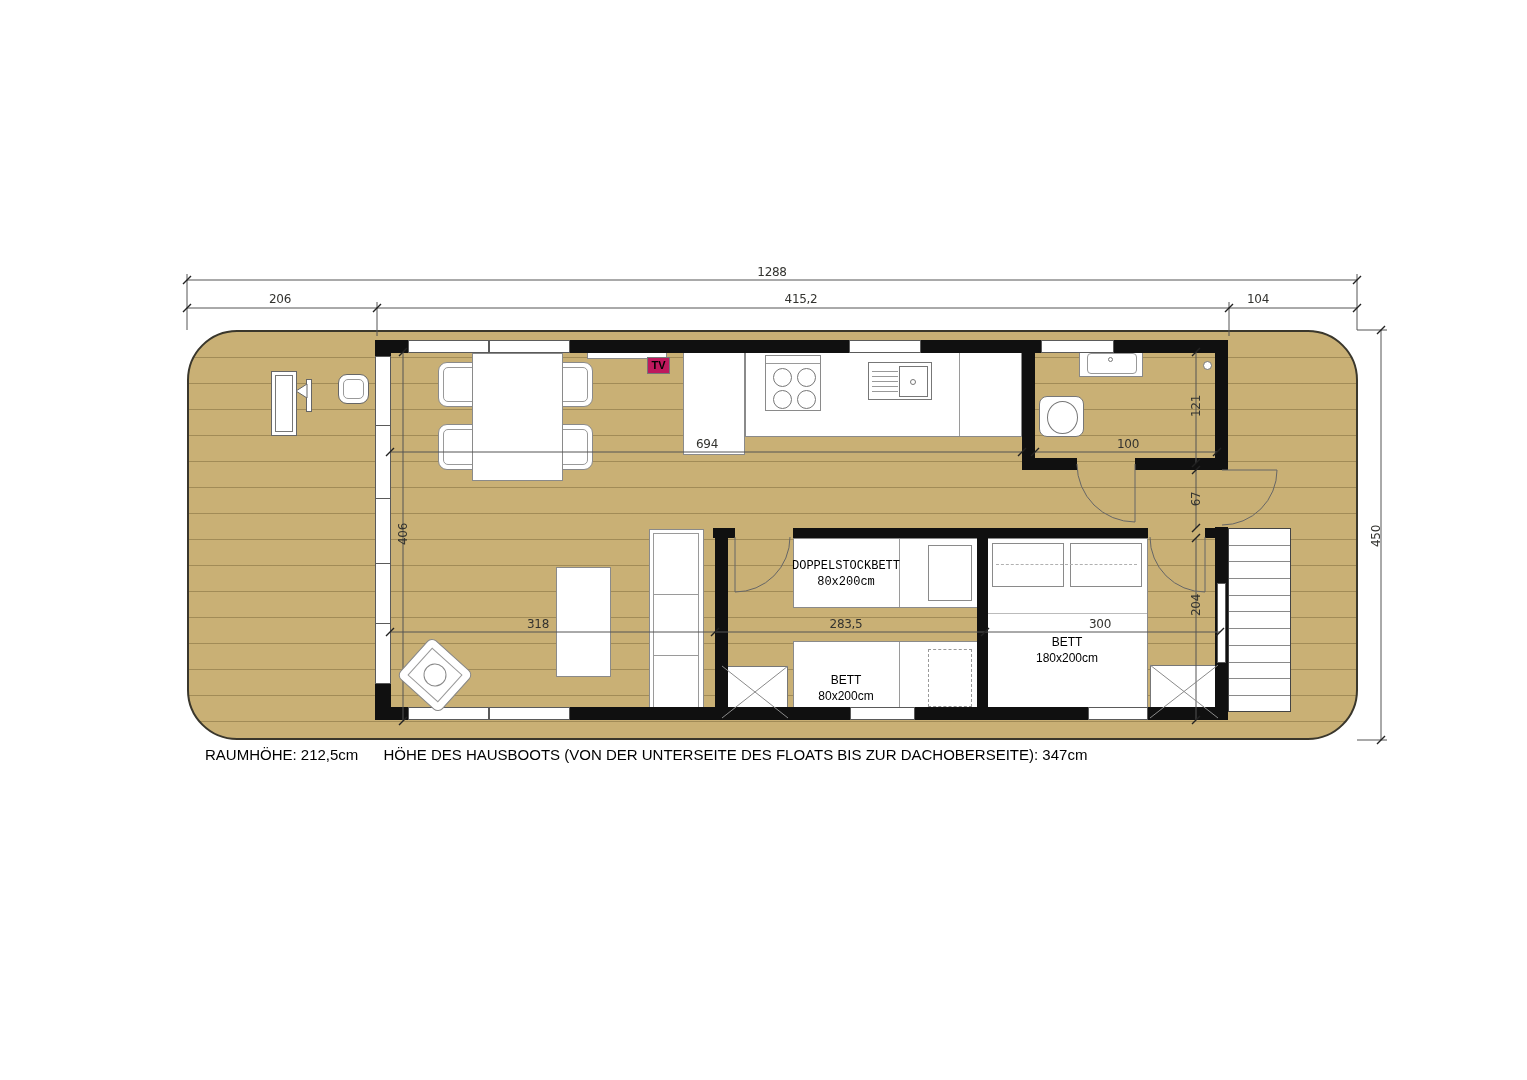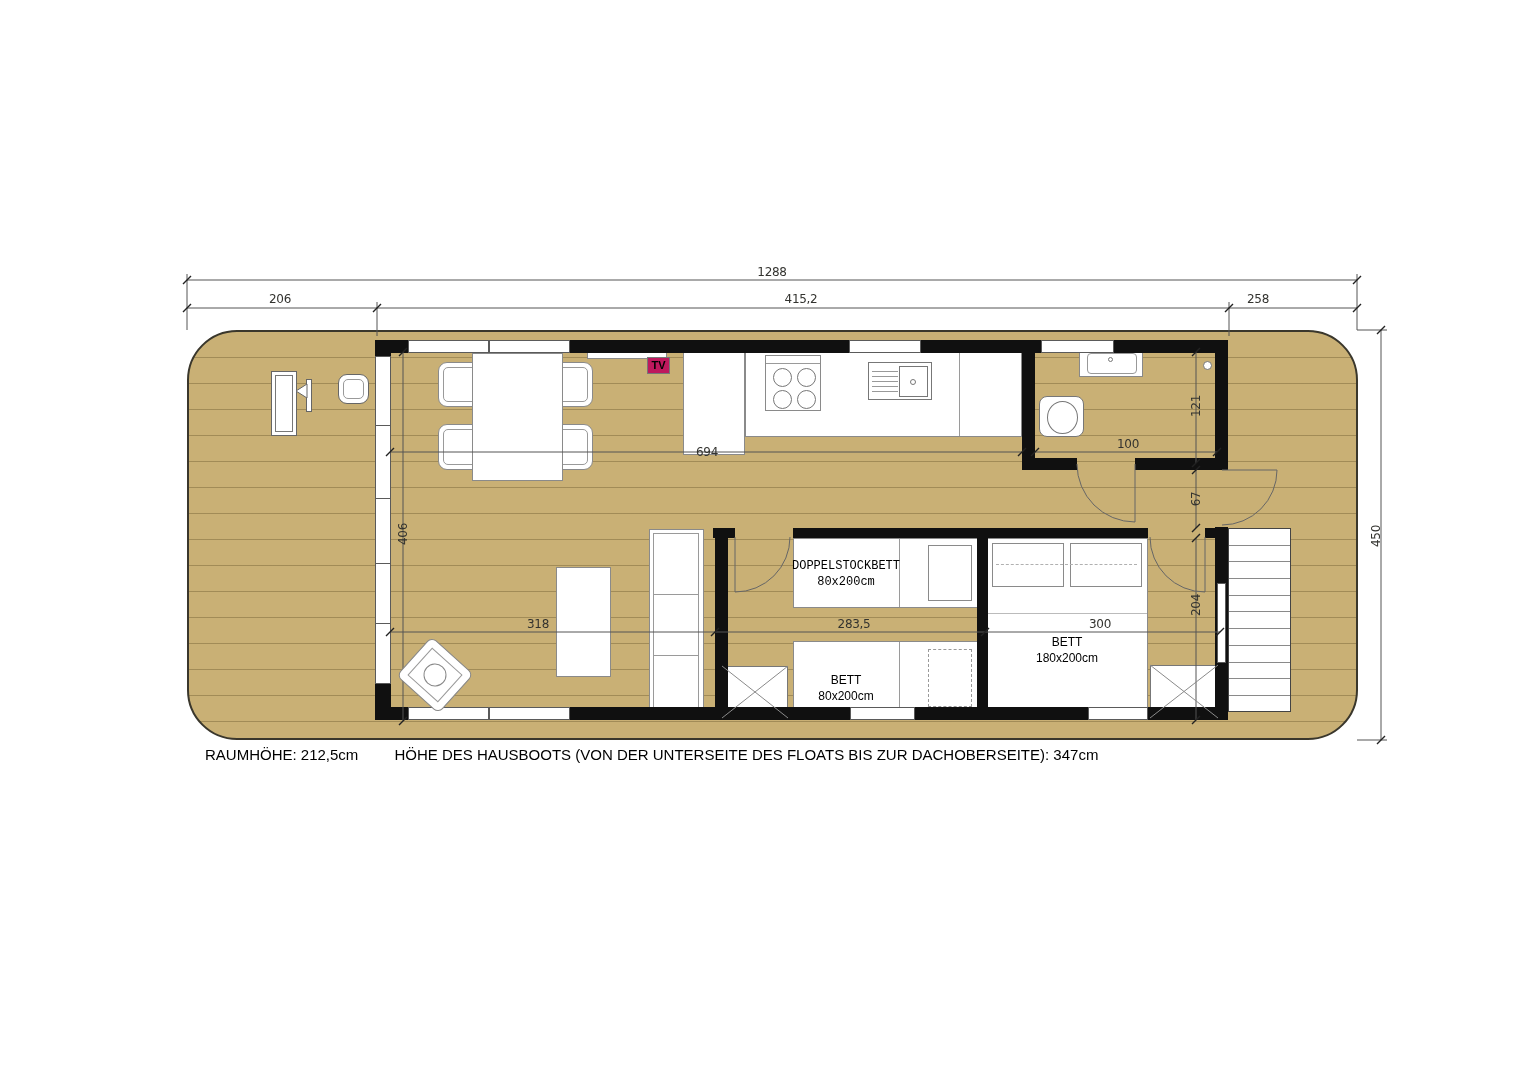--- a/index.html
+++ b/index.html
@@ -32,21 +32,21 @@
   .dim-label{position:absolute;transform:translate(-50%,-50%);font-size:12px;letter-spacing:-.3px;
              color:#33332f;white-space:nowrap;}
   .dim-label.rot{transform:translate(-50%,-50%) rotate(-90deg);}
   .room-label{position:absolute;transform:translate(-50%,-50%);text-align:center;color:#000;
               font-family:"Liberation Sans",sans-serif;font-size:12px;line-height:16px;white-space:nowrap;}
   .tv-box{position:absolute;left:647px;top:357px;width:23px;height:17px;background:#be185d;border:1px solid #777;
           box-sizing:border-box;text-align:center;font-family:"Liberation Sans",sans-serif;
           font-size:11px;font-weight:700;line-height:15px;color:#000;}
   .note{position:absolute;left:205px;top:746px;font-family:"Liberation Sans",sans-serif;font-size:15px;color:#000;white-space:nowrap;}
   .note span{display:inline-block;}
-  .note .gap{margin-left:36px;}
+  .note .gap{margin-left:25px;}
   .dot{position:absolute;background:#fff;border:1px solid #777;border-radius:50%;box-sizing:border-box;}
 </style>
 </head>
 <body>
 
 <div class="canvas">
 
   <div class="hull"></div>
 
   <div class="furn deck-table" style="left:271px;top:371px;width:26px;height:65px;border-color:#666;"></div>
@@ -203,30 +203,30 @@
     <g transform="rotate(42 435 675)">
       <rect x="407" y="649" width="56" height="52" rx="6" fill="#fff" stroke="#888"></rect>
       <rect x="415" y="657" width="40" height="36" fill="none" stroke="#9a9a9a"></rect>
       <circle cx="435" cy="675" r="11" fill="none" stroke="#888"></circle>
     </g>
   </svg>
 
   <div class="dim-label" style="left:772px;top:272px;">1288</div>
   <div class="dim-label" style="left:280px;top:299px;">206</div>
   <div class="dim-label" style="left:801px;top:299px;">415,2</div>
-  <div class="dim-label" style="left:1258px;top:299px;">258</div>
+  <div class="dim-label" style="left:1258px;top:299px;">104</div>
   <div class="dim-label rot" style="left:1376px;top:536px;">450</div>
-  <div class="dim-label" style="left:707px;top:444px;margin-top:8px;">694</div>
+  <div class="dim-label" style="left:707px;top:444px;">694</div>
   <div class="dim-label" style="left:1128px;top:444px;">100</div>
   <div class="dim-label rot" style="left:403px;top:534px;">406</div>
   <div class="dim-label rot" style="left:1196px;top:406px;">121</div>
   <div class="dim-label rot" style="left:1196px;top:499px;">67</div>
   <div class="dim-label rot" style="left:1196px;top:605px;">204</div>
   <div class="dim-label" style="left:538px;top:624px;">318</div>
-  <div class="dim-label" style="left:846px;top:624px;margin-left:8px;">283,5</div>
+  <div class="dim-label" style="left:846px;top:624px;">283,5</div>
   <div class="dim-label" style="left:1100px;top:624px;">300</div>
 
   <div class="tv-box">TV</div>
   <div class="room-label" style="left:846px;top:574px;font-family:Liberation Mono, monospace;">
     <div>DOPPELSTOCKBETT</div>
     <div>80x200cm</div>
   </div>
   <div class="room-label" style="left:846px;top:688px;">
     <div>BETT</div>
     <div>80x200cm</div>

